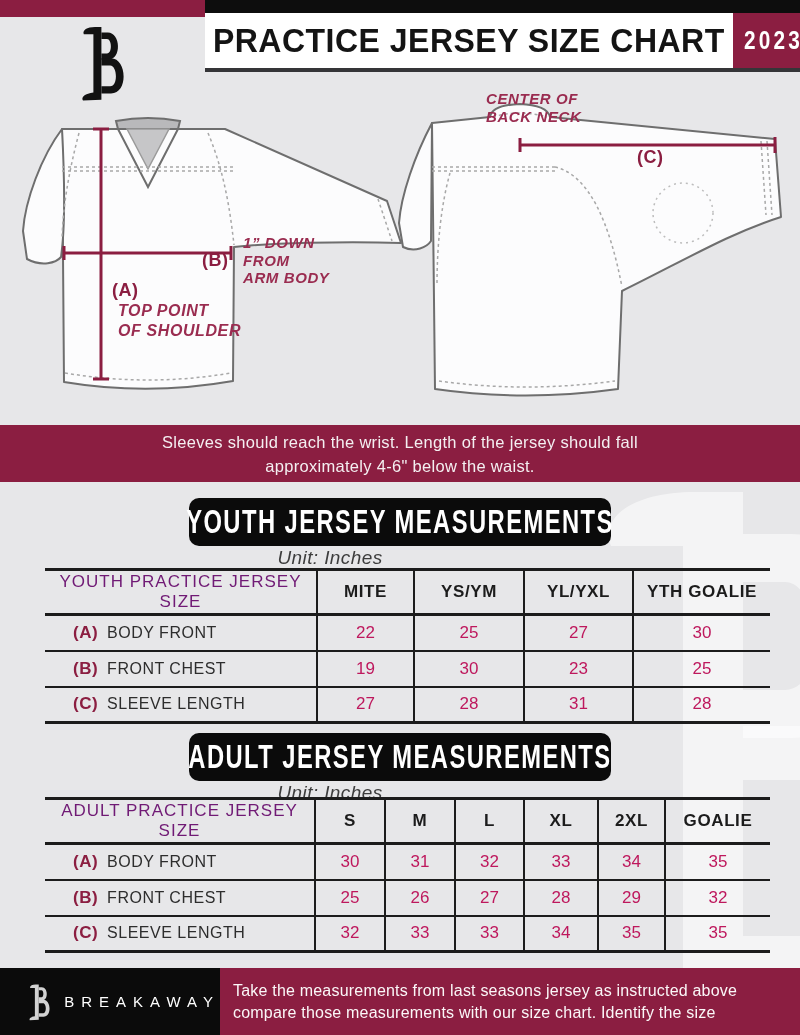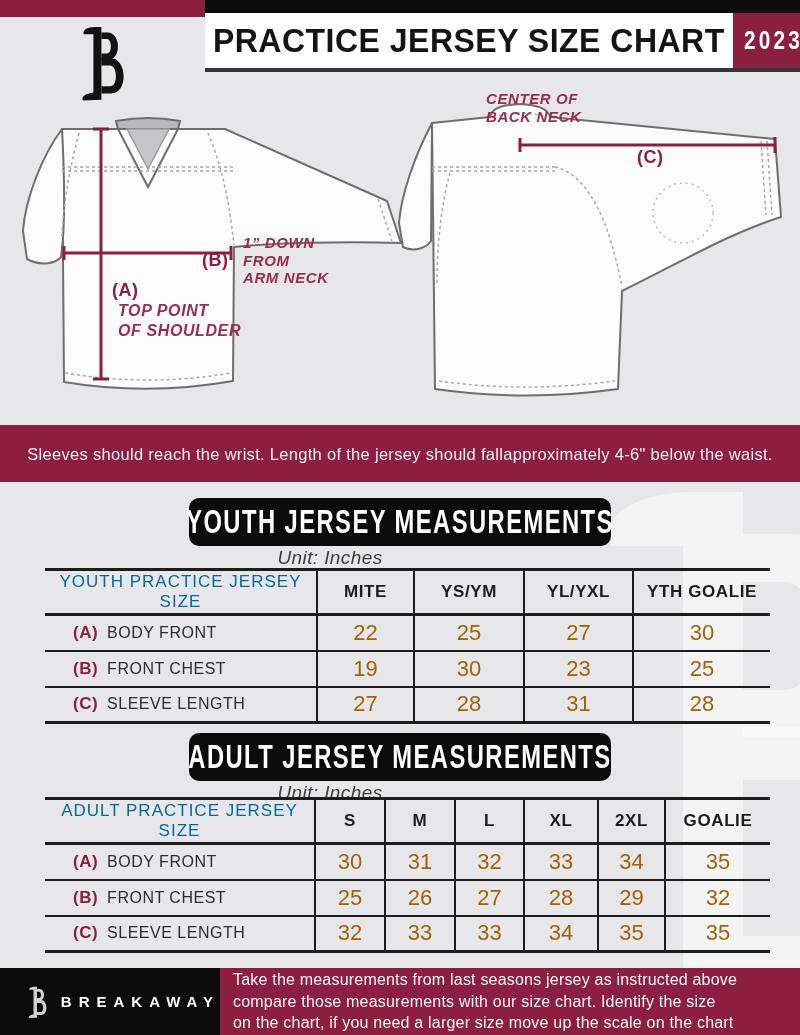--- a/index.html
+++ b/index.html
@@ -35,21 +35,21 @@
     position:absolute;color:#8B1E41;font-weight:bold;font-size:18px;letter-spacing:.5px;
   }
   .measure-caption{
     position:absolute;color:#9A2C50;font-style:italic;font-weight:bold;
     font-size:15px;line-height:17.5px;letter-spacing:.6px;
   }
   .measure-caption span{display:block;}
   
   .notice{
     position:absolute;left:0;top:425px;width:800px;height:57px;background:#8B1E41;
-    display:flex;align-items:center;justify-content:center;
+    display:flex;flex-direction:column;align-items:center;justify-content:center;
     color:#f4eff1;font-size:16.5px;line-height:24px;letter-spacing:.3px;
   }
   
   .section-band{
     position:absolute;left:50%;transform:translateX(-50%);
     width:422px;height:48px;background:#0b0b0b;border-radius:10px;
     display:flex;align-items:center;justify-content:center;
   }
   .section-band .band-label{
     color:#fff;font-weight:bold;font-size:33px;letter-spacing:2px;
@@ -62,42 +62,42 @@
   
   .size-table{
     position:absolute;left:45px;width:725px;border-collapse:collapse;table-layout:fixed;
     border-top:3px solid #1c1c1c;border-bottom:3px solid #1c1c1c;
   }
   .size-table thead th{
     height:40px;border-bottom:3px solid #1c1c1c;font-size:17px;color:#1c1c1c;
     font-weight:bold;letter-spacing:.6px;text-align:center;vertical-align:middle;
   }
   .size-table thead th.size-col-title{
-    font-weight:normal;color:#0369a1;letter-spacing:1px;font-size:17px;
+    font-weight:normal;color:#701a75;letter-spacing:1px;font-size:17px;
   }
   .size-table tbody td{
-    height:36px;border-top:2px solid #1c1c1c;font-size:22px;color:#a16207;
+    height:36px;border-top:2px solid #1c1c1c;font-size:17px;color:#be185d;
     text-align:center;vertical-align:middle;
   }
   .size-table tbody tr:first-child td{border-top:0;}
   .size-table th + th,.size-table td + td{border-left:2px solid #1c1c1c;}
   .size-table td.row-label{
     text-align:left;padding-left:28px;color:#2d2d2d;font-size:16px;letter-spacing:.5px;
   }
   .size-table td.row-label .tag{color:#8B1E41;font-weight:bold;font-size:17px;margin-right:9px;}
   
   .watermark{position:absolute;left:515px;top:462px;width:420px;height:600px;pointer-events:none;}
   
   .footer{position:absolute;left:0;top:968px;width:800px;height:67px;display:flex;}
   .footer-black{
     width:220px;background:#0b0b0b;display:flex;align-items:center;
     padding-left:24px;gap:13px;
   }
   .footer-logo{width:34px;height:46px;}
-  .footer-brand{color:#ffffff;font-weight:bold;font-size:15px;letter-spacing:7px;}
+  .footer-brand{color:#ffffff;font-weight:normal;font-size:15px;letter-spacing:7px;}
   .footer-maroon{
     flex:1;background:#8B1E41;color:#fbf7f8;font-size:16px;line-height:21.5px;
     display:flex;flex-direction:column;justify-content:center;padding-left:13px;letter-spacing:.2px;
   }
 </style>
 </head>
 <body>
 
 <div class="page">
 
@@ -170,21 +170,21 @@
         <path d="M125 50 L380 50"></path>
           <path d="M125 43 L125 57"></path>
           <path d="M380 42 L380 58"></path>
       </g>
     </svg>
 
     <div class="measure-tag" style="left:202px;top:180px;">(B)</div>
     <div class="measure-caption" style="left:243px;top:164px;">
       <span>1” DOWN</span>
       <span>FROM</span>
-      <span>ARM NECK</span>
+      <span>ARM BODY</span>
     </div>
     <div class="measure-tag" style="left:112px;top:210px;">(A)</div>
     <div class="measure-caption" style="left:486px;top:20px;">
       <span>CENTER OF</span>
       <span>BACK NECK</span>
     </div>
     <div class="measure-caption" style="left:118px;top:231px;font-size:16px;line-height:20px;">
       <span>TOP POINT</span>
       <span>OF SHOULDER</span>
     </div>
@@ -307,17 +307,16 @@
   <div class="footer">
     <div class="footer-black">
       <svg class="footer-logo" viewBox="0 0 70 100">
         <use href="#blogo" fill="#d2d2d2"></use>
       </svg>
       <span class="footer-brand">BREAKAWAY</span>
     </div>
     <div class="footer-maroon">
       <span>Take the measurements from last seasons jersey as instructed above</span>
       <span>compare those measurements  with our size chart. Identify the size</span>
-      <span>on the chart, if you need a larger size move up the scale on the chart</span>
     </div>
   </div>
 
 </div>
 
 </body></html>

